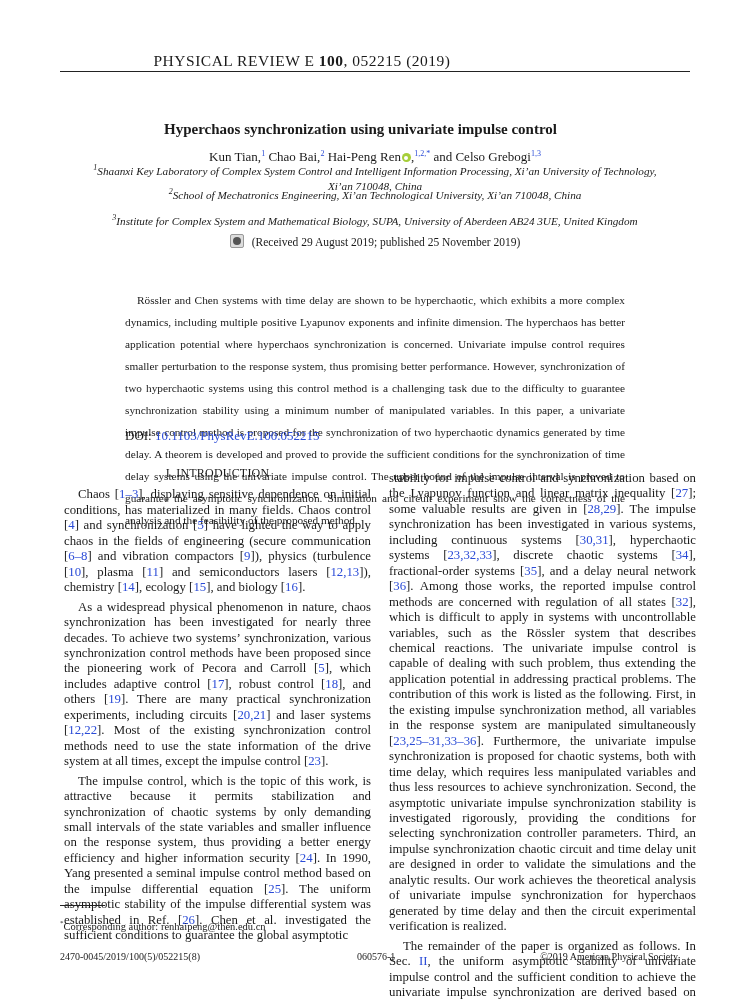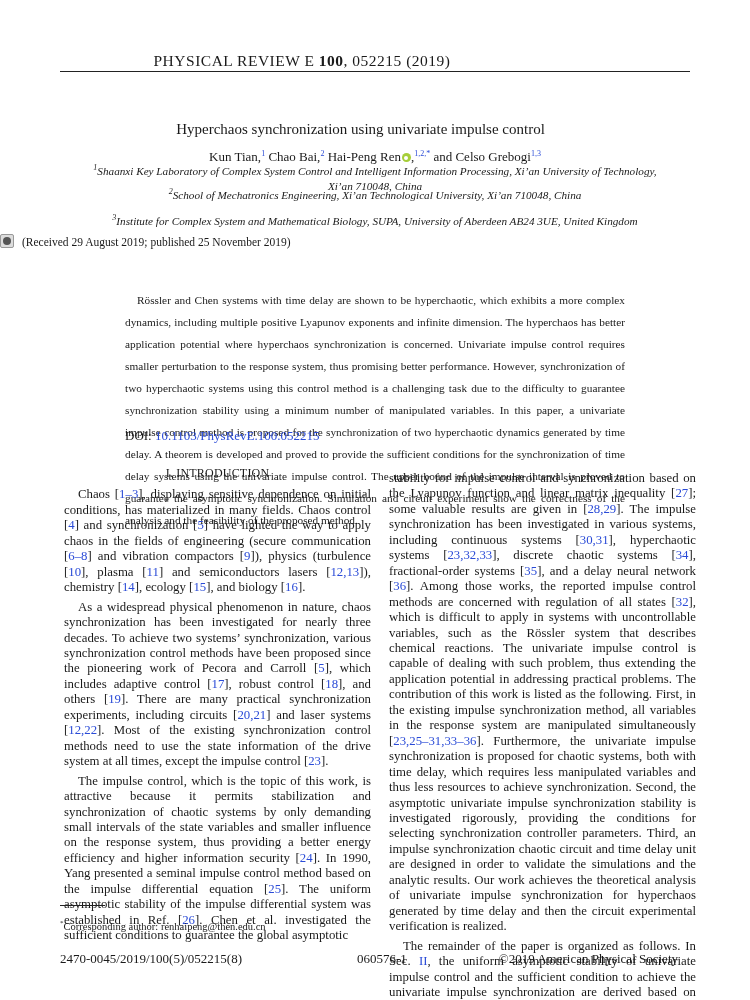--- a/index.html
+++ b/index.html
@@ -3,49 +3,49 @@
 <meta charset="utf-8">
 <style>
   html, body { margin: 0; padding: 0; background: #ffffff; }
   body { width: 750px; height: 1000px; position: relative; overflow: hidden;
          font-family: "Liberation Serif", "DejaVu Serif", serif; color: #1a1a1a; }
   .running-head { position: absolute; top: 52px; left: 0; width: 604px; text-align: center;
                   font-size: 15.5px; letter-spacing: 0.5px; }
   .running-head b { font-weight: bold; }
   .head-rule { position: absolute; top: 71px; left: 60px; width: 630px; height: 1px; background: #222; }
   .title { position: absolute; top: 121px; left: 0; width: 721px; text-align: center;
-           font-weight: normal; font-size: 15px; }
+           font-weight: bold; font-size: 15px; }
   .authors { position: absolute; top: 149px; left: 0; width: 750px; text-align: center; font-size: 13px; }
   .authors sup, .aff sup { font-size: 8px; color: #2a4bd7; vertical-align: super; }
   .aff sup { color: #1a1a1a; }
   .orcid { display: inline-block; width: 9px; height: 9px; border-radius: 50%; background: #a6ce39;
            vertical-align: -1px; margin-left: 1px; position: relative; }
   .orcid::after { content: ""; position: absolute; left: 2.5px; top: 2.5px; width: 4px; height: 4px;
                   border-radius: 50%; background: #fff; }
   .aff { position: absolute; left: 90px; width: 570px; text-align: center; font-style: italic;
          font-size: 11.2px; line-height: 15px; }
-  .received { position: absolute; top: 234px; left: 0; width: 750px; font-size: 11.5px; }
+  .received { position: absolute; top: 234px; left: 0; width: 750px; text-align: center; font-size: 11.5px; }
   .received .check-icon { display: inline-block; width: 12px; height: 12px; border: 1px solid #999;
            background: #ddd; border-radius: 2px; vertical-align: -2px; margin-right: 8px; position: relative; }
   .received .check-icon::after { content: ""; position: absolute; left: 2px; top: 2px; width: 8px; height: 8px;
            border-radius: 50%; background: #555; }
   .abstract { position: absolute; top: 261px; left: 125px; width: 500px; font-size: 11.3px;
               line-height: 22px; text-align: justify; text-indent: 12px; margin-top: 28px; }
   .doi { position: absolute; top: 428px; left: 125px; font-size: 13px; }
   a, .ref { color: #2a4bd7; text-decoration: none; }
   .col { position: absolute; top: 466px; width: 315px; font-size: 12.8px; line-height: 15.45px; text-align: justify; }
   .col-left { left: 60px; }
   .col-right { left: 385px; top: 467px; }
   .section-heading { text-align: center; font-weight: normal; font-size: 12px; margin: 0 0 6px 0; letter-spacing: 0.2px; }
   .col p { margin: 4px; text-indent: 14px; hyphens: manual; }
   .col p.noindent { text-indent: 0; }
   .fn-rule { position: absolute; top: 905px; left: 60px; width: 45px; height: 1px; background: #222; }
   .footnote { position: absolute; top: 919px; left: 60px; font-size: 10.5px; }
   .footnote sup { font-size: 7px; }
-  .footer { position: absolute; top: 951px; font-size: 13px; }
+  .footer { position: absolute; top: 951px; font-size: 10px; }
   .footer-left { left: 60px; }
   .footer-center { left: 357px; }
   .footer-right { right: 72px; }
 </style>
 </head>
 <body>
 
 <div class="running-head"><span>PHYSICAL REVIEW E</span> <b>100</b><span>, 052215 (2019)</span></div>
 <div class="head-rule"></div>
 

